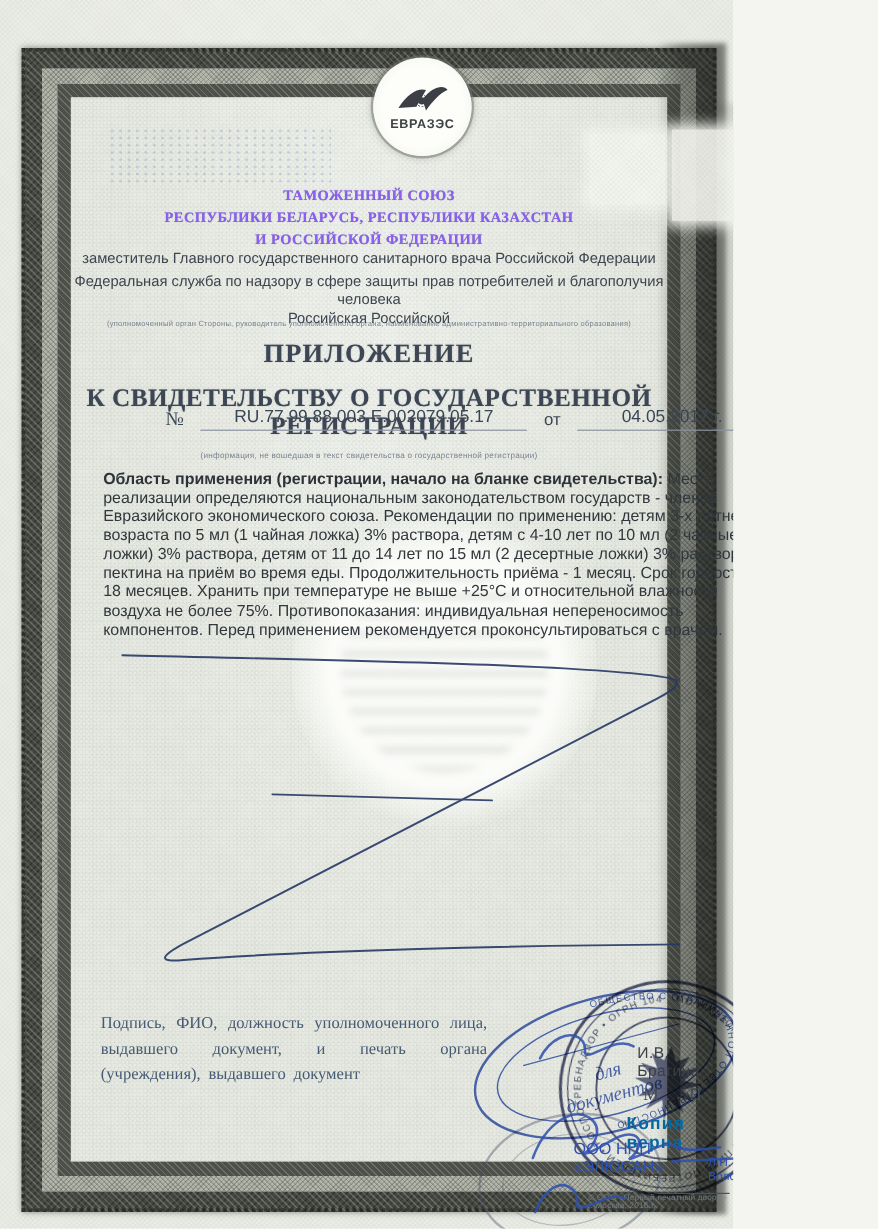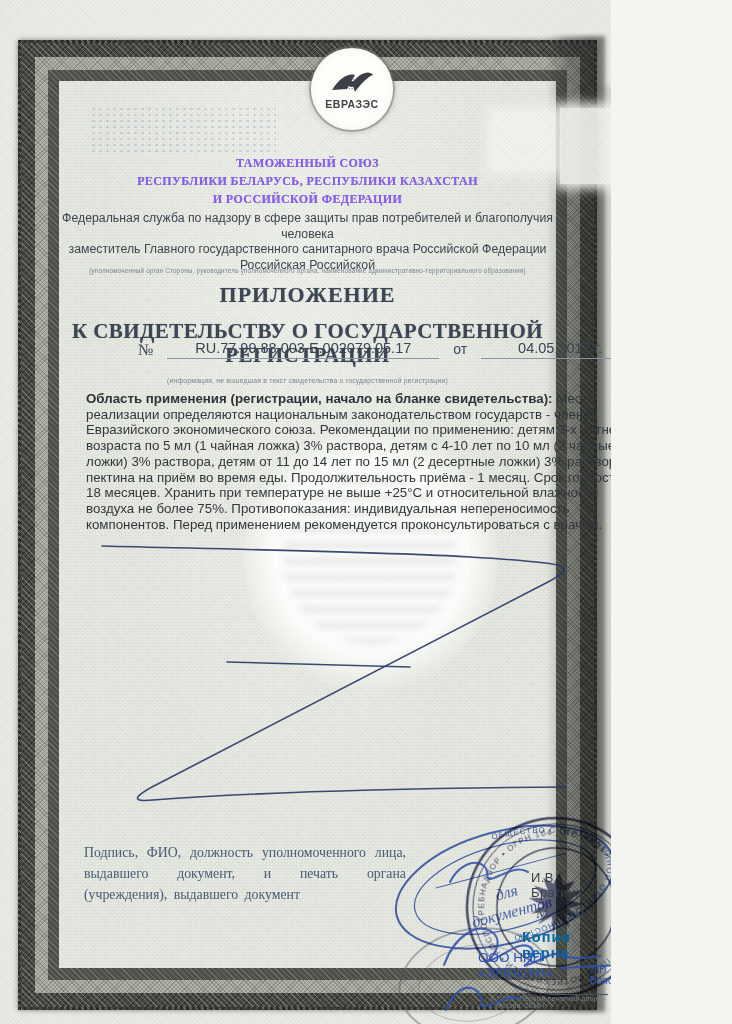--- a/index.html
+++ b/index.html
@@ -133,22 +133,22 @@
       <circle cx="22.5" cy="15" r="3" fill="#3c4046"></circle>
       <circle cx="22.5" cy="15" r="4.8" fill="none" stroke="#3c4046" stroke-width=".8" stroke-dasharray="1.5 1.5"></circle>
     </svg>
     <div class="logo-label">ЕВРАЗЭС</div>
   </div>
 
   <div class="abs hdr">
     <div class="u">ТАМОЖЕННЫЙ СОЮЗ</div>
     <div class="u">РЕСПУБЛИКИ БЕЛАРУСЬ, РЕСПУБЛИКИ КАЗАХСТАН</div>
     <div class="u">И РОССИЙСКОЙ ФЕДЕРАЦИИ</div>
+    <div class="a">заместитель Главного государственного санитарного врача Российской Федерации</div>
     <div class="a" style="margin-top:3px">Федеральная служба по надзору в сфере защиты прав потребителей и благополучия человека</div>
-    <div class="a">заместитель Главного государственного санитарного врача Российской Федерации</div>
     <div class="a">Российская Российской</div>
   </div>
 
   <div class="abs cap cap-auth">(уполномоченный орган Стороны, руководитель уполномоченного органа, наименование административно-территориального образования)</div>
 
   <div class="abs title">
     <div class="t1">ПРИЛОЖЕНИЕ</div>
     <div class="t2">К СВИДЕТЕЛЬСТВУ О ГОСУДАРСТВЕННОЙ РЕГИСТРАЦИИ</div>
   </div>
 

